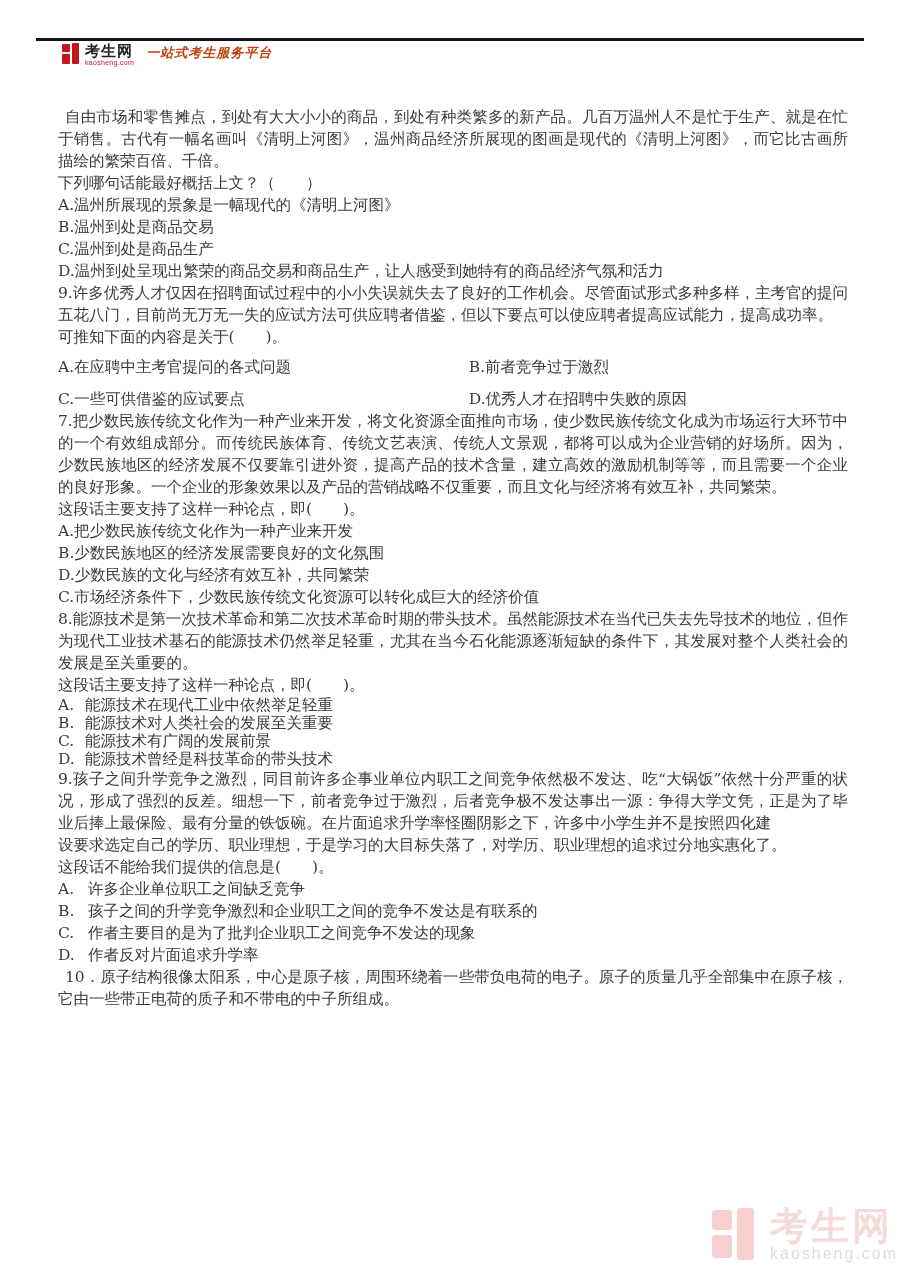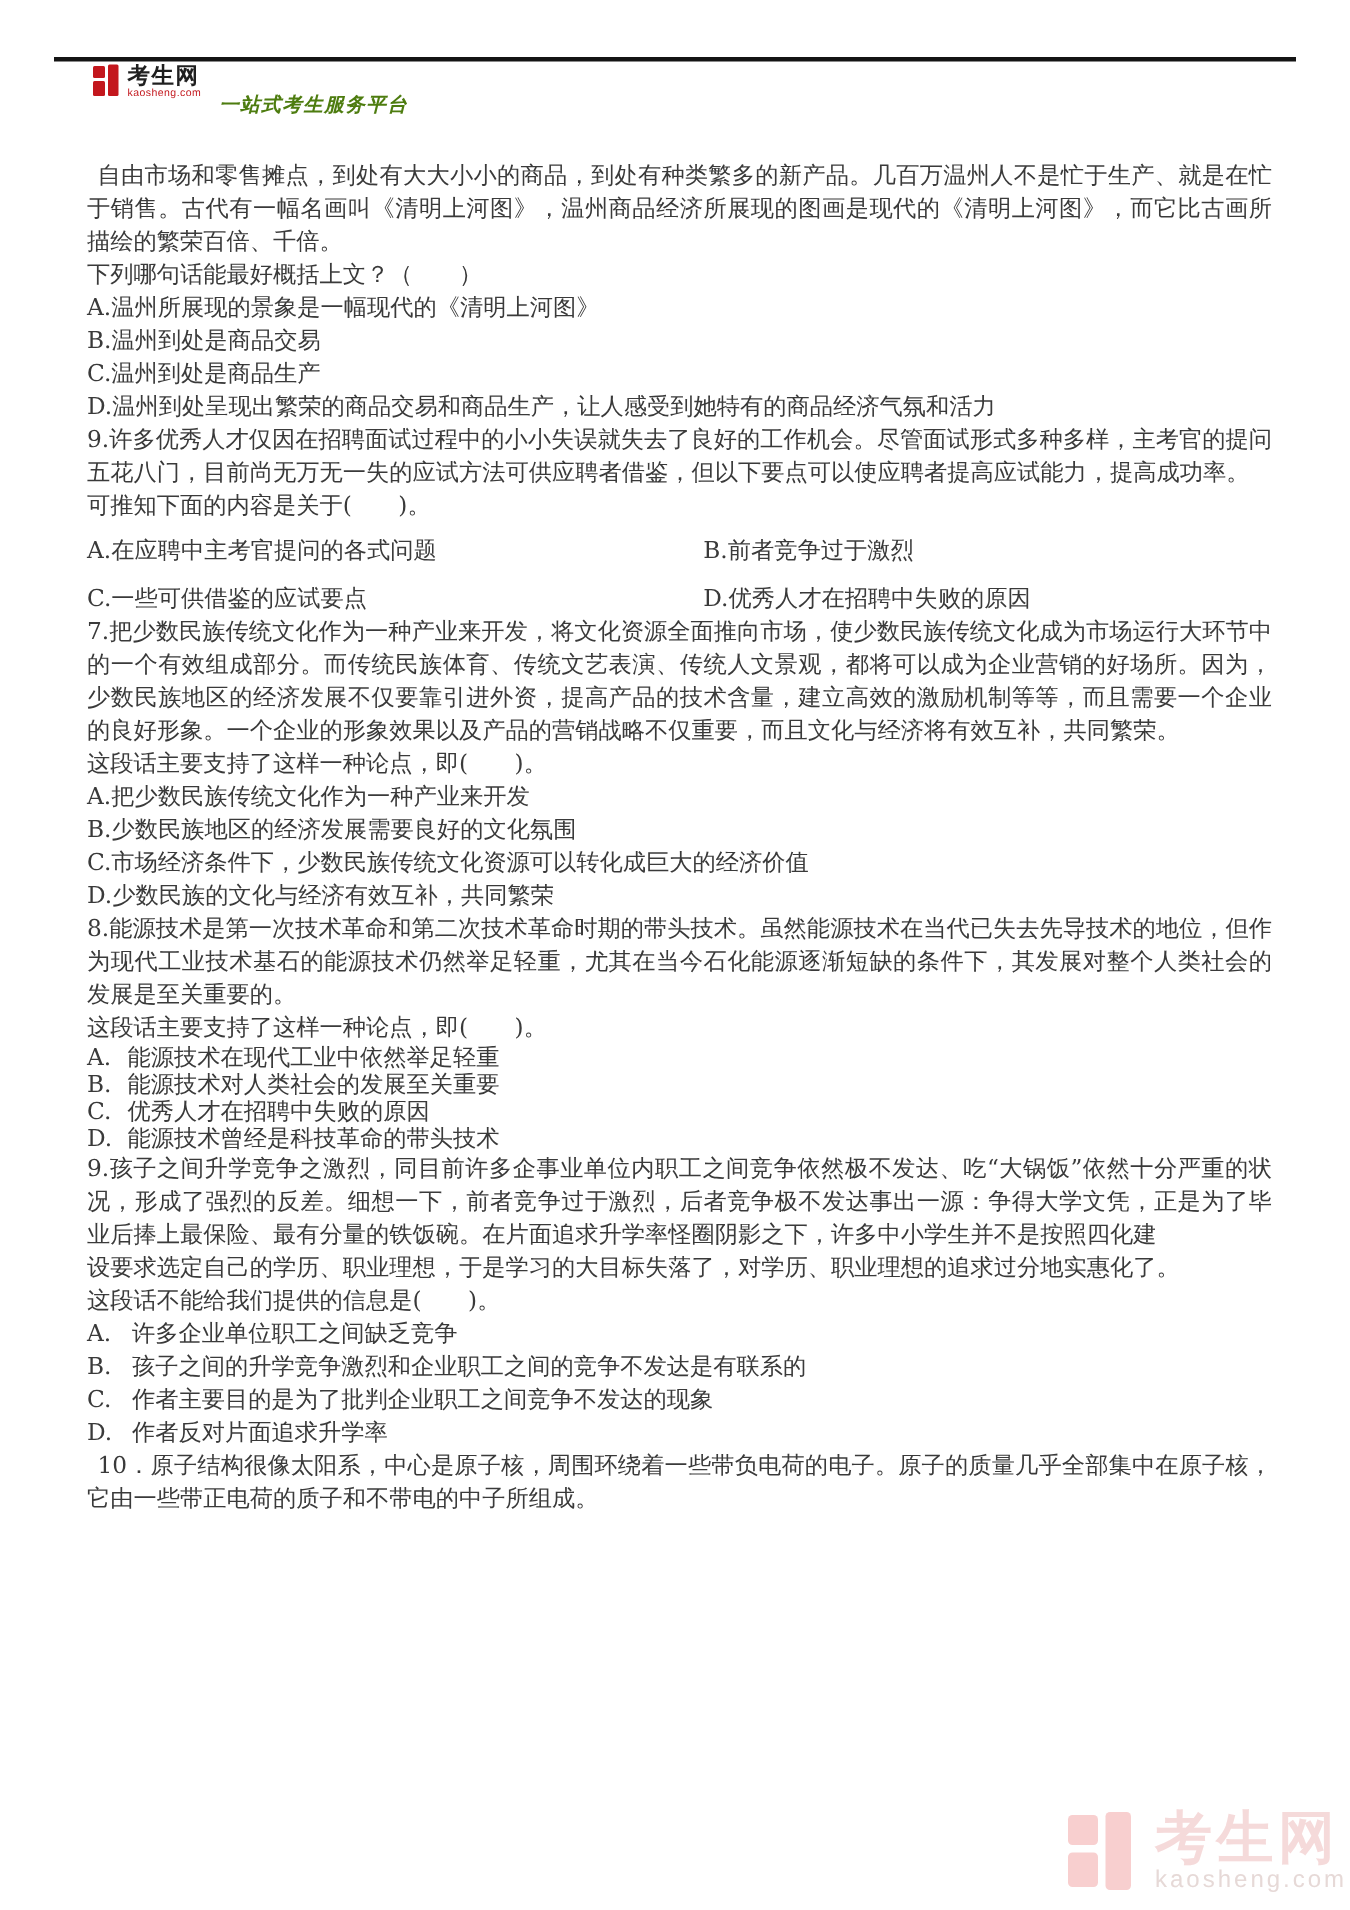--- a/index.html
+++ b/index.html
@@ -8,21 +8,21 @@
   
   .top-rule{position:absolute;left:36px;top:38px;width:828px;height:3px;background:#141414;}
   .logo{position:absolute;left:62px;top:43px;display:flex;align-items:flex-start;text-decoration:none;cursor:pointer;}
   .logo-icon{position:relative;width:19px;height:21px;flex:0 0 auto;}
   .logo-icon .b1{position:absolute;left:0;top:1px;width:8px;height:8px;background:#c3171d;border-radius:1px;}
   .logo-icon .b2{position:absolute;left:0;top:11px;width:8px;height:10px;background:#c3171d;border-radius:1px;}
   .logo-icon .b3{position:absolute;left:10px;top:0;width:7px;height:21px;background:#c3171d;border-radius:1px;}
   .logo-text{display:flex;flex-direction:column;margin-left:4px;}
   .logo-name{font-family:"Liberation Sans","DejaVu Sans",sans-serif;font-weight:700;font-size:15px;line-height:15px;color:#1f1f1f;letter-spacing:1px;}
   .logo-domain{font-family:"Liberation Sans","DejaVu Sans",sans-serif;font-size:7px;line-height:7px;color:#c3171d;margin-top:1px;letter-spacing:0.3px;}
-  .tagline{font-family:"Liberation Sans","DejaVu Sans",sans-serif;font-weight:700;font-style:italic;font-size:13px;color:#4d7c0f;margin-left:12px;margin-top:18px;letter-spacing:1px;}
+  .tagline{font-family:"Liberation Sans","DejaVu Sans",sans-serif;font-weight:700;font-style:italic;font-size:13px;color:#c2410c;margin-left:12px;margin-top:1px;letter-spacing:1px;}
   
   .content{position:absolute;left:58px;top:86px;width:790px;font-size:15.5px;line-height:22px;margin-top:20px;}
   .content p{margin:0;}
   .para{text-align:justify;}
   .indent-sm{text-indent:7px;}
   .optrow{display:flex;}
   .optrow .col1{width:52%;flex:0 0 auto;}
   .optrow .col2{flex:1;}
   .opt-tab{display:flex;line-height:18px;}
   .opt-tab .letter{width:27px;flex:0 0 auto;}
@@ -78,36 +78,36 @@
     </div>
     <div class="optrow mt10">
       <span class="col1">C.一些可供借鉴的应试要点</span>
       <span class="col2">D.优秀人才在招聘中失败的原因</span>
     </div>
 
     <p class="para mt9">7.把少数民族传统文化作为一种产业来开发，将文化资源全面推向市场，使少数民族传统文化成为市场运行大环节中的一个有效组成部分。而传统民族体育、传统文艺表演、传统人文景观，都将可以成为企业营销的好场所。因为，少数民族地区的经济发展不仅要靠引进外资，提高产品的技术含量，建立高效的激励机制等等，而且需要一个企业的良好形象。一个企业的形象效果以及产品的营销战略不仅重要，而且文化与经济将有效互补，共同繁荣。</p>
     <p class="mt5">这段话主要支持了这样一种论点，即(　　)。</p>
     <p class="mt8">A.把少数民族传统文化作为一种产业来开发</p>
     <p class="mt9">B.少数民族地区的经济发展需要良好的文化氛围</p>
+    <p class="mt9">D.少数民族的文化与经济有效互补，共同繁荣</p>
     <p class="mt9">C.市场经济条件下，少数民族传统文化资源可以转化成巨大的经济价值</p>
-    <p class="mt9">D.少数民族的文化与经济有效互补，共同繁荣</p>
 
     <p class="para mt6">8.能源技术是第一次技术革命和第二次技术革命时期的带头技术。虽然能源技术在当代已失去先导技术的地位，但作为现代工业技术基石的能源技术仍然举足轻重，尤其在当今石化能源逐渐短缺的条件下，其发展对整个人类社会的发展是至关重要的。</p>
     <p class="mt6">这段话主要支持了这样一种论点，即(　　)。</p>
     <p class="opt-tab mt1">
       <span class="letter">A.</span>
       <span>能源技术在现代工业中依然举足轻重</span>
     </p>
     <p class="opt-tab mt0">
       <span class="letter">B.</span>
       <span>能源技术对人类社会的发展至关重要</span>
     </p>
     <p class="opt-tab mt0">
       <span class="letter">C.</span>
-      <span>优秀人才在招聘中失败的原因</span>
+      <span>能源技术有广阔的发展前景</span>
     </p>
     <p class="opt-tab mt14">
       <span class="letter">D.</span>
       <span>能源技术曾经是科技革命的带头技术</span>
     </p>
 
     <p class="para mt15">9.孩子之间升学竞争之激烈，同目前许多企事业单位内职工之间竞争依然极不发达、吃“大锅饭”依然十分严重的状况，形成了强烈的反差。细想一下，前者竞争过于激烈，后者竞争极不发达事出一源：争得大学文凭，正是为了毕业后捧上最保险、最有分量的铁饭碗。在片面追求升学率怪圈阴影之下，许多中小学生并不是按照四化建</p>
     <p class="para mt8">设要求选定自己的学历、职业理想，于是学习的大目标失落了，对学历、职业理想的追求过分地实惠化了。</p>
     <p class="mt0">这段话不能给我们提供的信息是(　　)。</p>
     <p class="opt-tab9 mt2">

